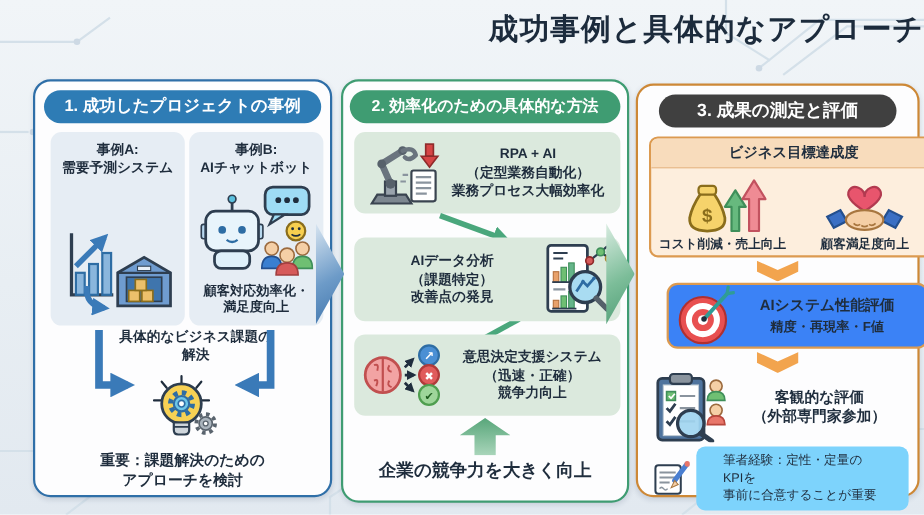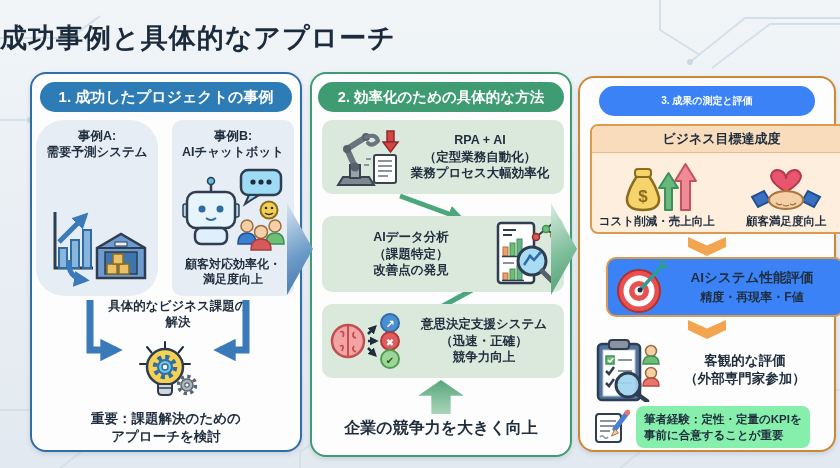--- a/index.html
+++ b/index.html
@@ -1,37 +1,37 @@
 <!DOCTYPE html>
 <html><head>
 <meta charset="utf-8">
 <style>
   html,body{margin:0;padding:0;}
   .stage{position:relative;width:840px;height:468px;overflow:hidden;
     background:linear-gradient(180deg,#f1f5f8 0%,#e8eef3 55%,#e2e9f0 100%);
     font-family:"Liberation Sans","DejaVu Sans",sans-serif;color:#1f2d3d;}
   .bg{position:absolute;inset:0;}
-  .page-title{position:absolute;top:20px;left:0;width:100%;text-align:left;
+  .page-title{position:absolute;top:8px;left:0;width:100%;text-align:right;
     font-size:27px;font-weight:bold;color:#1c2b3c;letter-spacing:1px;}
   .pre{white-space:pre-line;}
   .col{position:absolute;background:#fdfdfe;border-radius:16px;box-sizing:border-box;
     box-shadow:0 2px 5px rgba(40,60,90,.14);}
   .col1{left:30px;top:72px;width:272px;height:380px;border:2.5px solid #2f6fa8;}
   .col2{left:310px;top:72px;width:262px;height:385px;border:2.5px solid #3f9c72;}
   .col3{left:578px;top:76px;width:258px;height:376px;border:2.5px solid #cd8836;}
   .pill{position:absolute;top:8px;left:50%;transform:translateX(-50%);color:#fff;
     font-weight:bold;text-align:center;border-radius:17px;height:30px;line-height:30px;white-space:nowrap;}
   .pill-blue{width:252px;background:#2e7cb5;font-size:15px;}
   .pill-green{width:246px;background:#3f9c72;font-size:14.5px;}
-  .pill-orange{width:216px;background:#3b82f6;font-size:10px;}
+  .pill-orange{width:216px;background:#404040;font-size:16px;}
   
   .case-card{position:absolute;top:46px;width:122px;height:176px;background:#e6edf4;
     border-radius:10px;display:flex;flex-direction:column;align-items:center;
     justify-content:space-between;padding:8px 2px;box-sizing:border-box;}
-  .case-a{left:4px;border-radius:28px;} .case-b{left:140px;}
+  .case-a{left:14px;} .case-b{left:140px;}
   .case-title{font-size:12.5px;font-weight:bold;text-align:center;line-height:1.3;}
   .case-caption{font-size:12px;font-weight:bold;text-align:center;line-height:1.3;}
   .solve{position:absolute;top:224px;width:100%;text-align:center;font-size:12.5px;
     font-weight:bold;line-height:1.3;padding-left:12px;}
   .converge{position:absolute;inset:0;pointer-events:none;}
   .bulb{position:absolute;left:99px;top:266px;}
   .note1{position:absolute;top:336px;width:100%;text-align:center;font-size:13.5px;
     font-weight:bold;line-height:1.35;}
   
   .chev{position:absolute;width:26px;height:92px;clip-path:polygon(0 0,100% 50%,0 100%);}
@@ -61,21 +61,21 @@
     clip-path:polygon(0 0,50% 45%,100% 0,100% 52%,50% 100%,0 52%);}
   .dc1{top:159px;} .dc2{top:242px;}
   .perf-card{position:absolute;top:179px;left:26px;width:238px;height:60px;border:2px solid #dc9a50;
     border-radius:10px;background:#3b82f6;display:flex;align-items:center;padding:2px 6px;box-sizing:border-box;}
   .perf-text{flex:1;text-align:center;}
   .perf-l1{font-size:13.5px;font-weight:bold;}
   .perf-l2{font-size:12px;font-weight:bold;margin-top:2px;}
   .obj-row{position:absolute;top:262px;left:12px;width:234px;height:60px;display:flex;align-items:center;}
   .obj-text{flex:1;text-align:center;font-size:13.5px;font-weight:bold;line-height:1.35;}
   .author-row{position:absolute;top:328px;left:14px;width:232px;display:flex;align-items:center;gap:6px;}
-  .bubble{background:#86efac;border-radius:8px;padding:5px 8px;font-size:11.5px;font-weight:bold;line-height:1.4;}
+  .bubble{background:#7dd3fc;border-radius:8px;padding:5px 24px;font-size:11.5px;font-weight:normal;line-height:1.4;}
 </style>
 </head>
 <body>
 
 <svg width="0" height="0" style="position:absolute" aria-hidden="true">
   <defs>
     <marker id="ahb" viewBox="0 0 10 10" refX="7" refY="5" markerWidth="3.2" markerHeight="3.2" orient="auto-start-reverse">
       <path d="M0 0 L10 5 L0 10 Z" fill="#3a7ab8"></path>
     </marker>
     <marker id="ahg" viewBox="0 0 10 10" refX="7" refY="5" markerWidth="3.4" markerHeight="3.4" orient="auto-start-reverse">

